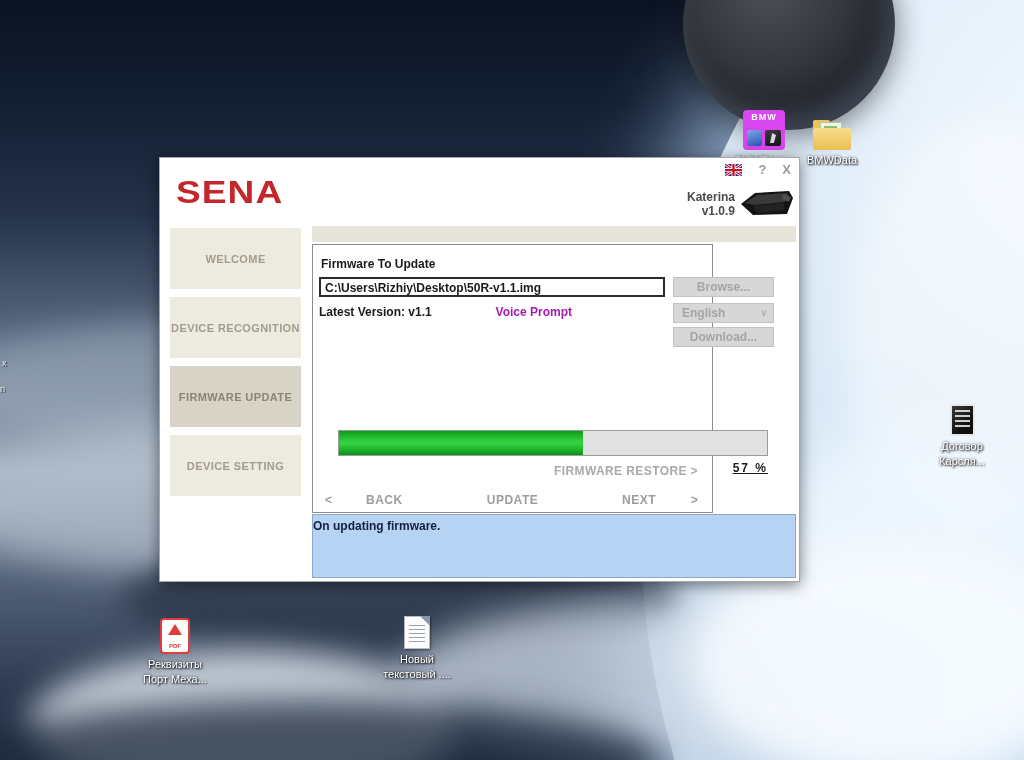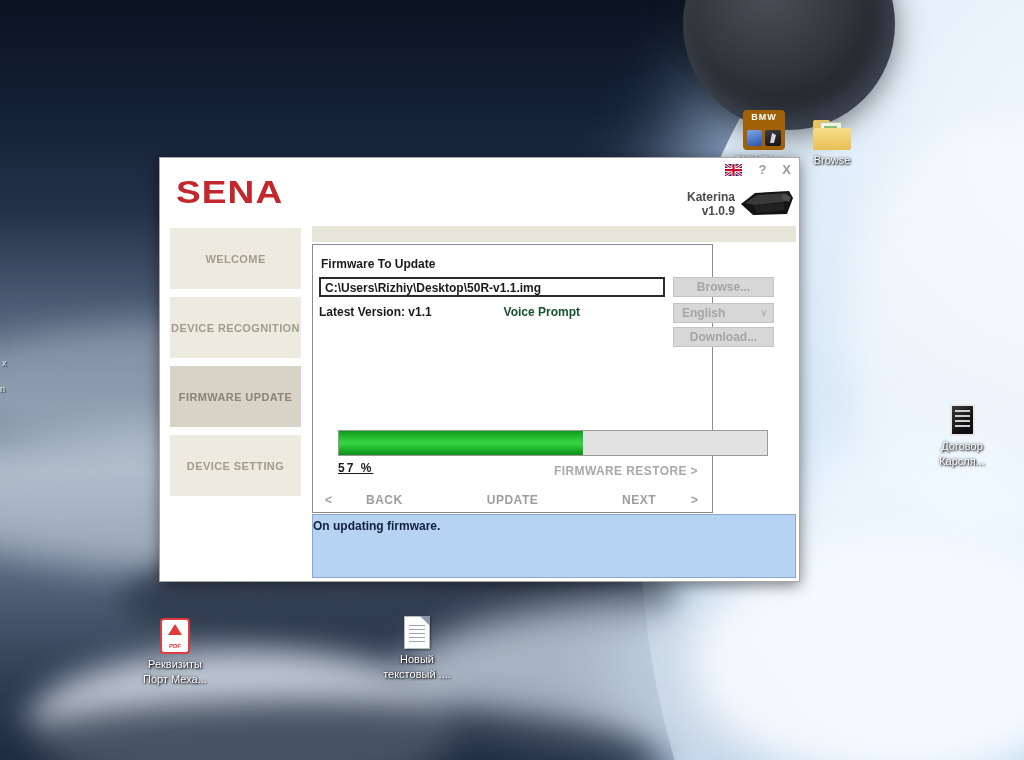--- a/index.html
+++ b/index.html
@@ -19,21 +19,21 @@
   .cloud{position:absolute;border-radius:50%;}
   .moon{position:absolute;left:683px;top:-82px;width:212px;height:212px;border-radius:50%;
       background:radial-gradient(circle at 40% 34%,#4b4f57 0%,#33363d 42%,#1d2026 72%,#101216 100%);
       box-shadow:inset -8px -14px 22px rgba(150,170,200,.28), 0 6px 30px rgba(0,0,0,.5);}
 
   
   .dicon{position:absolute;width:86px;text-align:center;}
   .dicon .art{margin:0 auto;}
   .dicon .lbl{margin-top:3px;font-size:11px;line-height:15px;color:#fff;
       text-shadow:1px 1px 2px rgba(0,0,0,.95),0 0 3px rgba(0,0,0,.7);}
-  .bmwart{width:42px;height:40px;background:#a16207;border-radius:4px;position:relative;overflow:hidden;}
+  .bmwart{width:42px;height:40px;background:#d946ef;border-radius:4px;position:relative;overflow:hidden;}
   .bmwart .t{position:absolute;top:2px;left:0;right:0;color:#fff;font-size:9px;font-weight:bold;letter-spacing:1px;}
   .bmwart .a{position:absolute;left:4px;bottom:4px;width:15px;height:16px;background:linear-gradient(160deg,#7fa8e8,#2a55b0);border-radius:2px;}
   .bmwart .b{position:absolute;right:4px;bottom:4px;width:16px;height:16px;background:linear-gradient(160deg,#3c3c40,#141418);border-radius:2px;}
   .bmwart .b::after{content:"";position:absolute;left:5px;top:3px;width:6px;height:10px;background:#d8d8dc;clip-path:polygon(0 100%,35% 0,100% 20%,65% 100%);}
   .folderart{width:38px;height:30px;position:relative;}
   .folderart .back{position:absolute;left:0;top:0;width:17px;height:8px;background:#e8c25e;border-radius:2px 2px 0 0;}
   .folderart .sheet{position:absolute;left:7px;top:2px;width:22px;height:20px;background:#eef3e4;border:1px solid #b9c9a0;}
   .folderart .sheet::after{content:"";position:absolute;left:3px;top:3px;width:13px;height:11px;background:linear-gradient(180deg,#8fc276,#5d9b4a);}
   .folderart .front{position:absolute;left:0;bottom:0;width:38px;height:22px;background:linear-gradient(180deg,#f7dd8a,#e9bf55);border-radius:2px;}
   .darkdocart{width:25px;height:32px;background:linear-gradient(135deg,#3a3a3a,#0e0e10 70%);border:2px solid #e8e8e8;position:relative;}
@@ -71,24 +71,24 @@
   .sec-title{position:absolute;left:8px;top:12px;font-size:12px;font-weight:bold;color:#1a1a1a;}
   .path-input{position:absolute;left:6px;top:32px;width:346px;height:20px;border:2px solid #2b2b2b;
       background:#fff;font-size:12px;font-weight:bold;color:#1a1a1a;padding:2px 4px;line-height:14px;
       white-space:nowrap;overflow:hidden;}
   .gbtn{position:absolute;left:360px;width:101px;height:20px;background:#d7d7d7;border:1px solid #c2c2c2;
       color:#a5a5a5;font-size:12px;font-weight:bold;display:flex;align-items:center;justify-content:center;cursor:default;}
   .gsel{justify-content:flex-start;padding-left:8px;position:absolute;left:360px;width:101px;height:20px;
       background:#d7d7d7;border:1px solid #c2c2c2;color:#a5a5a5;font-size:12px;font-weight:bold;display:flex;align-items:center;cursor:default;}
   .gsel .chev{margin-left:auto;margin-right:6px;font-size:9px;color:#b0b0b0;}
   .lv-label{position:absolute;left:6px;top:60px;font-size:12px;font-weight:bold;color:#1a1a1a;}
-  .vp-label{position:absolute;right:132px;top:60px;font-size:12px;font-weight:bold;color:#14532d;}
+  .vp-label{position:absolute;right:140px;top:60px;font-size:12px;font-weight:bold;color:#a21caf;}
   .ptrack{position:absolute;left:25px;top:185px;width:430px;height:26px;background:#e2e2e2;border:1px solid #9a9a9a;}
   .pfill{height:100%;width:0;background:linear-gradient(180deg,#0f9a1a 0%,#2fca3c 38%,#35d443 52%,#1cae28 80%,#0f8f18 100%);}
-  .pct{position:absolute;left:25px;top:216px;width:430px;text-align:left;font-size:12px;font-weight:bold;color:#1a1a1a;letter-spacing:2px;text-decoration:underline;}
+  .pct{position:absolute;left:25px;top:216px;width:430px;text-align:right;font-size:12px;font-weight:bold;color:#1a1a1a;letter-spacing:2px;text-decoration:underline;}
   .fwres{position:absolute;right:14px;top:219px;font-size:12px;font-weight:bold;color:#a9a9a9;letter-spacing:.4px;cursor:default;}
   .nav{position:absolute;left:0;right:0;top:248px;height:18px;font-size:12px;font-weight:bold;color:#9d9d9d;}
   .nav .arrow-l{position:absolute;left:12px;}
   .nav .back{position:absolute;left:42px;letter-spacing:.5px;cursor:default;padding-left:11px;}
   .nav .update{position:absolute;left:0;right:0;text-align:center;letter-spacing:.5px;cursor:default;}
   .nav .next{position:absolute;right:56px;letter-spacing:.5px;cursor:default;}
   .nav .arrow-r{position:absolute;right:14px;}
   .statusbar{position:absolute;left:152px;top:356px;width:484px;height:64px;background:#b7d3f3;border:1px solid #8aa8cc;
       font-size:12px;font-weight:bold;color:#10203c;padding:4px 0;}
 </style>
@@ -118,21 +118,21 @@
     </div>
     <div class="lbl">BMWDiag...</div>
   </div>
 
   <div class="dicon" style="left:789px;top:120px;">
     <div class="art folderart">
       <div class="back"></div>
         <div class="sheet"></div>
         <div class="front"></div>
     </div>
-    <div class="lbl">Browse</div>
+    <div class="lbl">BMWData</div>
   </div>
 
   <div class="dicon" style="left:919px;top:404px;">
     <div class="art darkdocart"></div>
     <div class="lbl">
       <div>Договор</div>
       <div>Карсля...</div>
     </div>
   </div>
 

